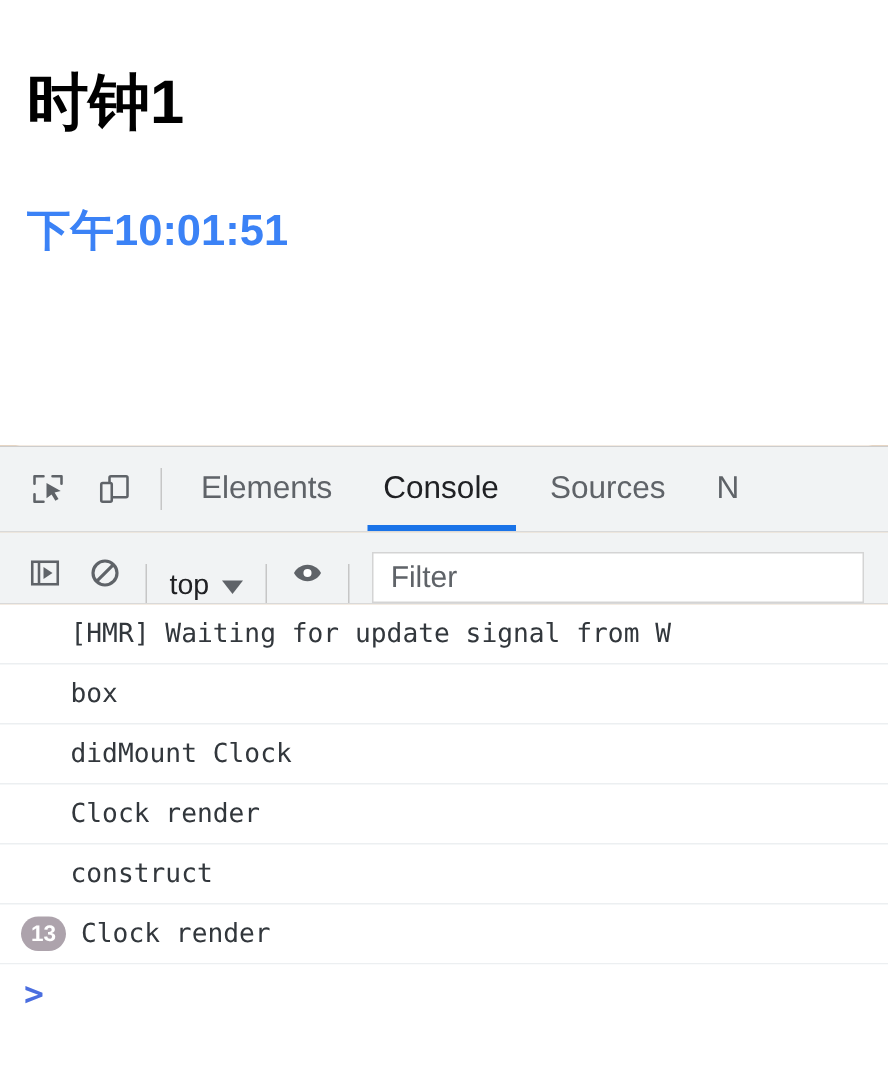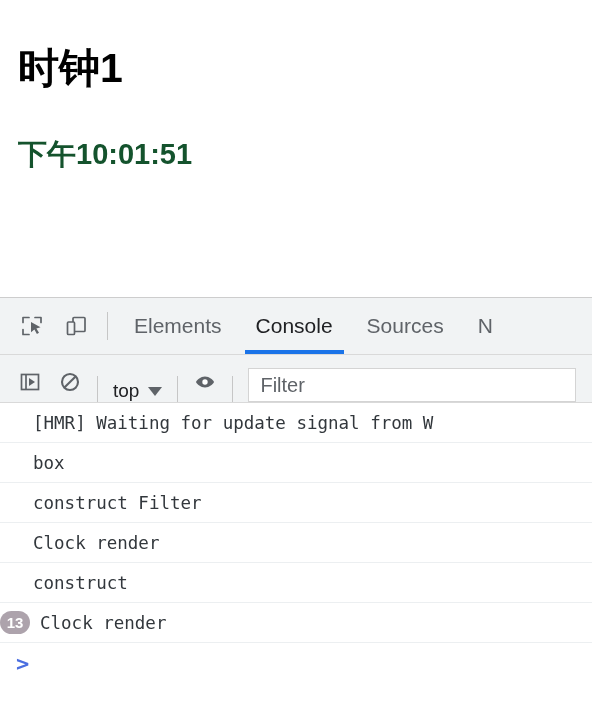--- a/index.html
+++ b/index.html
@@ -31,21 +31,21 @@
     line-height: 1.18;
     font-weight: bold;
     color: #000000;
     letter-spacing: 0px;
   }
   .app-clock {
     margin: 45px 0 0 0;
     font-size: 29px;
     line-height: 1.18;
     font-weight: bold;
-    color: #14532d;
+    color: #3b82f6;
   }
 
   
   .devtools {
     border-top: 1px solid #cdcdcd;
     height: 412px;
     display: flex;
     flex-direction: column;
     background: #fdba74;
   }
@@ -163,20 +163,21 @@
     background: #ffffff;
   }
   .console-row {
     height: 40px;
     display: flex;
     align-items: center;
     border-bottom: 1px solid #eceff1;
     font-family: "DejaVu Sans Mono", "Liberation Mono", monospace;
     font-size: 17.5px;
     color: #32373c;
+    padding-left: 14px;
     white-space: nowrap;
     overflow: hidden;
     box-sizing: border-box;
   }
   .console-row .msg-indent { width: 33px; flex: 0 0 auto; }
   .repeat-badge {
     display: inline-flex;
     align-items: center;
     justify-content: center;
     min-width: 30px;
@@ -285,21 +286,21 @@
       <span>[HMR] Waiting for update signal from W</span>
     </div>
 
     <div class="console-row">
       <span class="msg-indent"></span>
       <span>box</span>
     </div>
 
     <div class="console-row">
       <span class="msg-indent"></span>
-      <span>construct Filter</span>
+      <span>didMount Clock</span>
     </div>
 
     <div class="console-row">
       <span class="msg-indent"></span>
       <span>Clock render</span>
     </div>
 
     <div class="console-row">
       <span class="msg-indent"></span>
       <span>construct</span>

